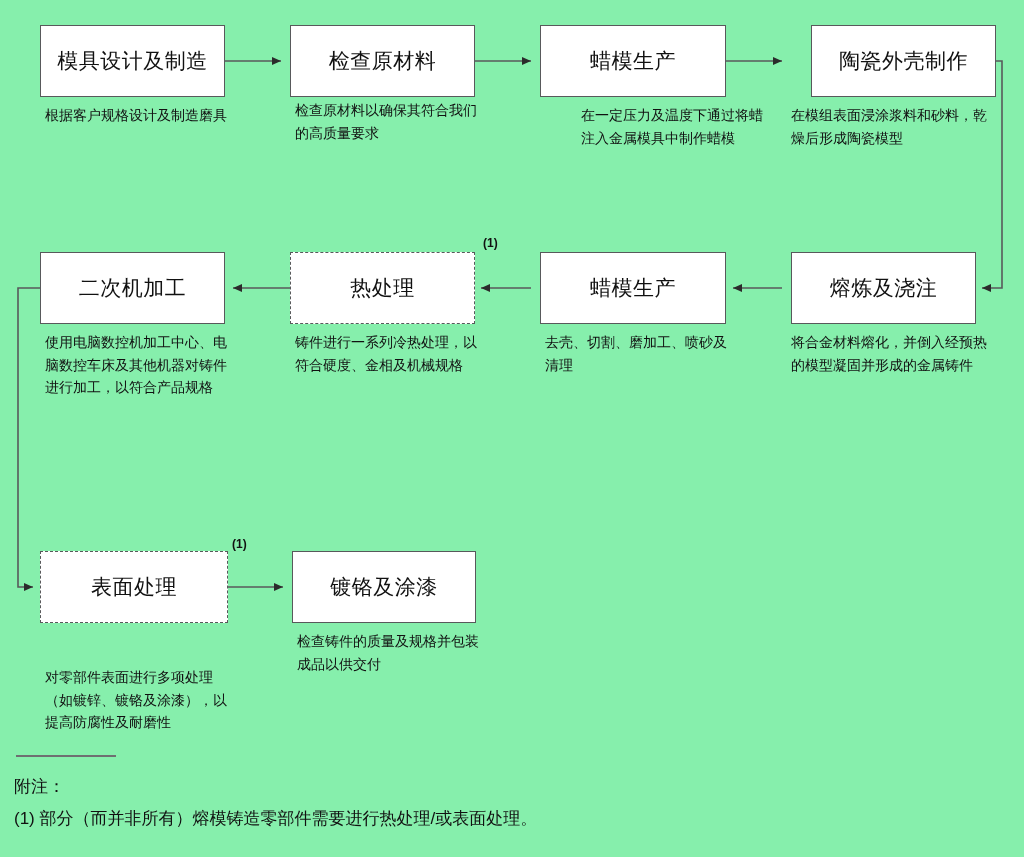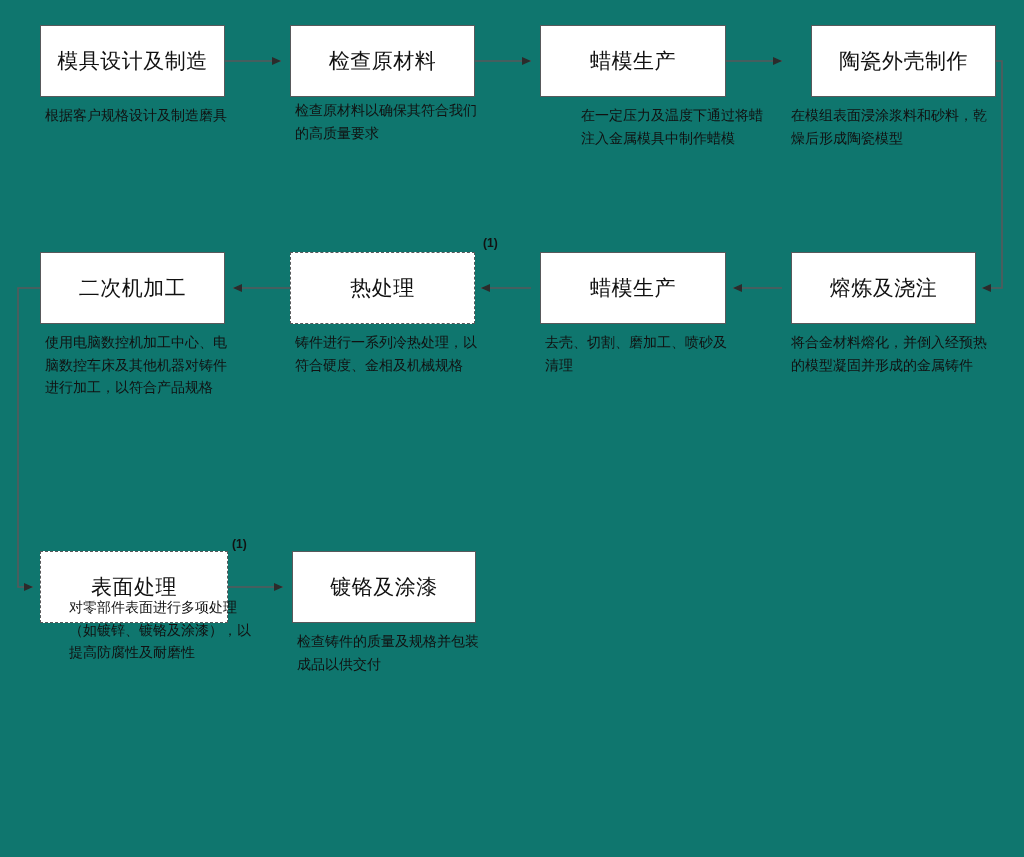--- a/index.html
+++ b/index.html
@@ -8,21 +8,21 @@
     background: #ffffff;
   }
   body {
     font-family: "Liberation Sans", "DejaVu Sans", sans-serif;
     color: #1a1a1a;
   }
   #canvas {
     position: relative;
     width: 1024px;
     height: 857px;
-    background: #0f766e;
+    background: #86efac;
     overflow: hidden;
   }
   #wires {
     position: absolute;
     left: 0;
     top: 0;
     width: 1024px;
     height: 857px;
     pointer-events: none;
   }
@@ -172,21 +172,26 @@
 
   <div class="node solid" style="left:791px; top:252px; width:185px; height:72px;">
     <span class="node-title">熔炼及浇注</span>
   </div>
   <div class="node-desc" style="left:791px; top:331px; width:205px;">将合金材料熔化，并倒入经预热的模型凝固并形成的金属铸件</div>
 
   <div class="node dashed" style="left:40px; top:551px; width:188px; height:72px;">
     <span class="node-title">表面处理</span>
   </div>
   <span class="footmark" style="left:232px; top:538px;">(1)</span>
-  <div class="node-desc" style="left:45px; top:596px; width:192px;margin-left:24px;">对零部件表面进行多项处理（如镀锌、镀铬及涂漆），以提高防腐性及耐磨性</div>
+  <div class="node-desc" style="left:45px; top:666px; width:192px;">对零部件表面进行多项处理（如镀锌、镀铬及涂漆），以提高防腐性及耐磨性</div>
 
   <div class="node solid" style="left:292px; top:551px; width:184px; height:72px;">
     <span class="node-title">镀铬及涂漆</span>
   </div>
   <div class="node-desc" style="left:297px; top:630px; width:190px;">检查铸件的质量及规格并包装成品以供交付</div>
 
+  <div id="footnotes">
+    <div class="foot-rule"></div>
+    <div class="foot-line">附注：</div>
+    <div class="foot-line">(1) 部分（而并非所有）熔模铸造零部件需要进行热处理/或表面处理。</div>
+  </div>
 
 </div>
 
 </body></html>

